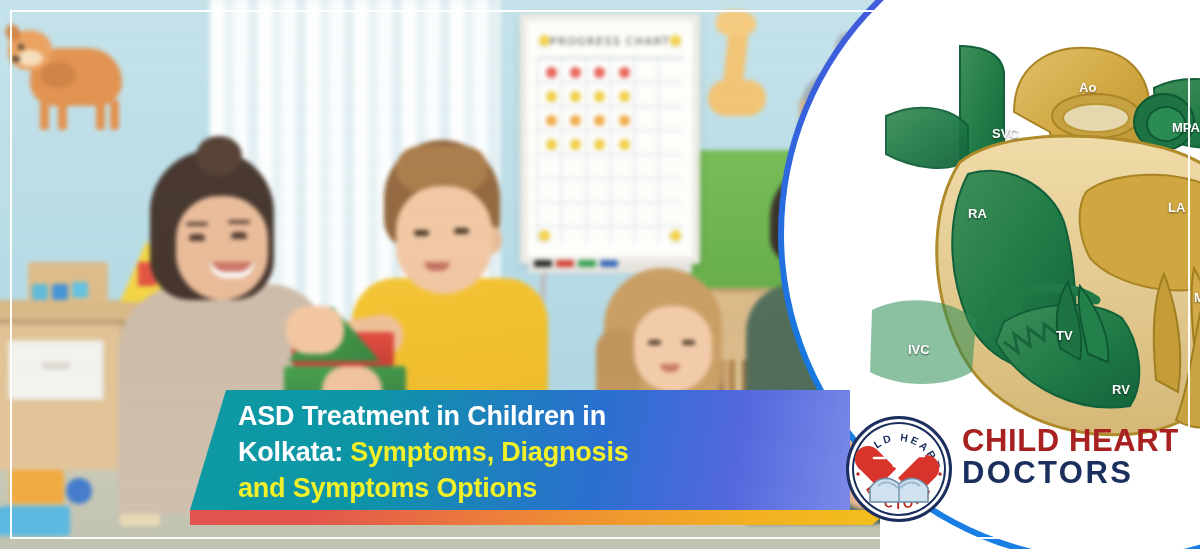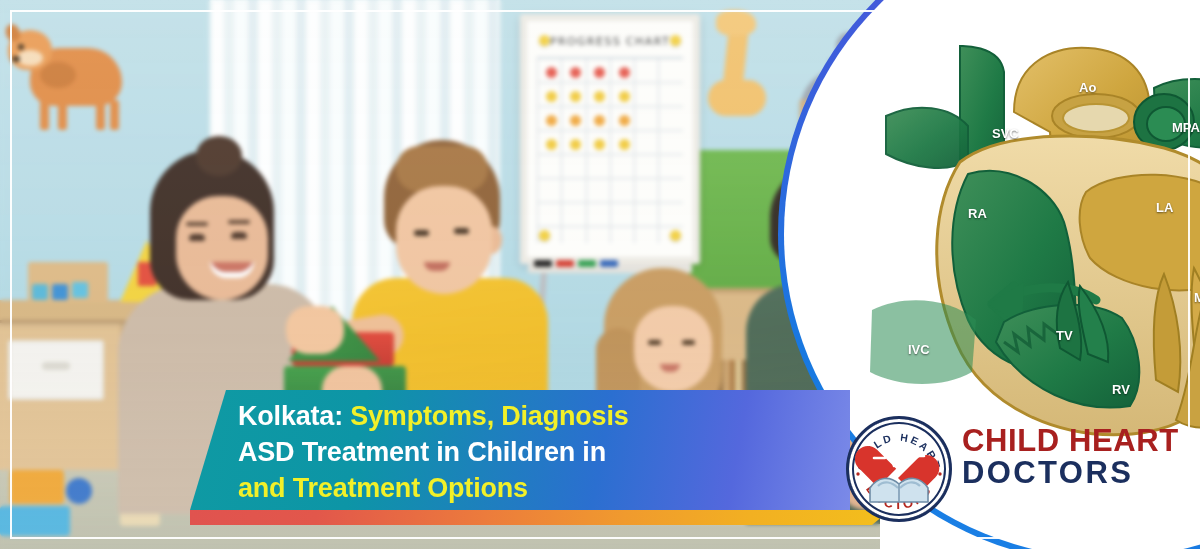--- a/index.html
+++ b/index.html
@@ -544,36 +544,36 @@
                  C330 330 330 276 346 240 Z" fill="#c9a241" stroke="#a07f22" stroke-width="2"></path>
 
         <path d="M8 268 C40 252 86 256 112 278 L108 330 C76 348 32 344 6 330 Z" fill="#2b8c53" opacity=".55"></path>
       </svg>
 
       <div id="heart-labels">
           <div class="hlabel" style="left: 215px; top: 38px;">Ao</div>
           <div class="hlabel" style="left: 128px; top: 84px;">SVC</div>
           <div class="hlabel" style="left: 308px; top: 78px;">MPA</div>
           <div class="hlabel" style="left: 104px; top: 164px;">RA</div>
-          <div class="hlabel" style="left: 292px; top: 158px;">LA</div>
+          <div class="hlabel" style="left: 304px; top: 158px;">LA</div>
           <div class="hlabel" style="left: 330px; top: 248px;">MV</div>
           <div class="hlabel" style="left: 192px; top: 286px;">TV</div>
           <div class="hlabel" style="left: 44px; top: 300px;">IVC</div>
           <div class="hlabel" style="left: 248px; top: 340px;">RV</div>
         </div>
     </div>
   </div>
 
   <div class="accent-stripe"></div>
 
   <div class="banner">
     <div class="banner-text">
+      <div>ASD Treatment in Children in</div>
       <div><span>Kolkata: </span><span class="hl">Symptoms, Diagnosis</span></div>
-      <div>ASD Treatment in Children in</div>
-      <div class="hl">and Treatment Options</div>
+      <div class="hl">and Symptoms Options</div>
     </div>
   </div>
 
   <div class="logo">
     <div class="logo-ring"></div>
     <svg class="logo-arc" viewBox="0 0 106 106">
       <defs>
         <path id="arcTop" d="M 18,60 A 35,35 0 0 1 88,60"></path>
         <path id="arcBot" d="M 16,56 A 37,37 0 0 0 90,56"></path>
       </defs>

